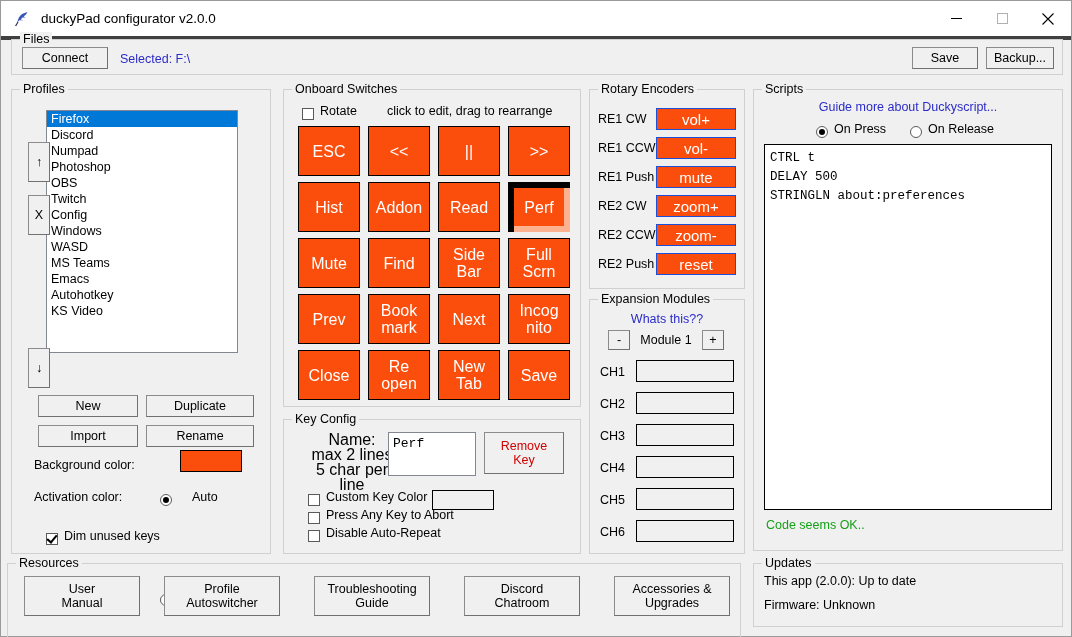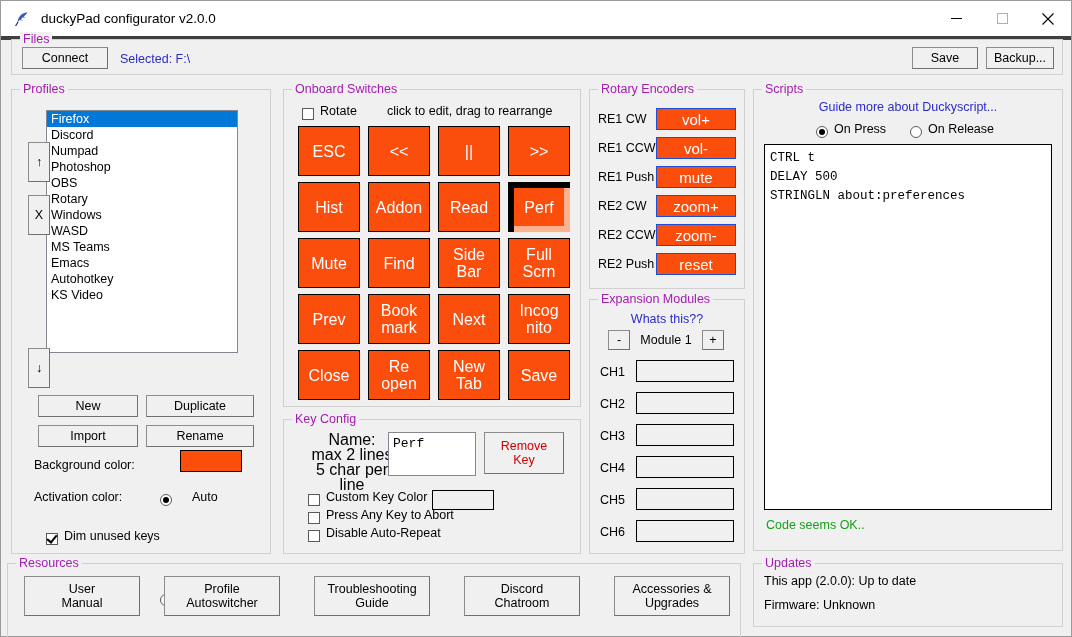--- a/index.html
+++ b/index.html
@@ -19,21 +19,21 @@
     display:flex;align-items:center;
   }
   .title-icon{width:26px;height:26px;margin-left:8px;display:flex;align-items:center;justify-content:center;}
   .title-text{margin-left:6px;font-size:13.5px;color:#000;}
   .win-btns{margin-left:auto;display:flex;height:35px;}
   .win-btn{width:46px;height:35px;display:flex;align-items:center;justify-content:center;}
   
   .group{position:absolute;border:1px solid #d0d0d0;box-sizing:border-box;}
   .group>.legend{
     position:absolute;top:-8px;left:8px;background:#f0f0f0;
-    padding:0 3px;font-size:12.5px;color:#a21caf;line-height:14px;
+    padding:0 3px;font-size:12.5px;color:#000000;line-height:14px;
   }
   
   .btn{
     background:#f0f0f0;border:1px solid #8c8c8c;border-bottom-color:#707070;
     border-right-color:#707070;box-sizing:border-box;
     font-family:"Liberation Sans", sans-serif;font-size:12.5px;color:#000;
     display:flex;align-items:center;justify-content:center;text-align:center;
     line-height:14px;cursor:default;
   }
   
@@ -187,21 +187,22 @@
   </div>
 
   <div class="group" id="profiles-group">
     <div class="legend">Profiles</div>
     <div id="profile-list">
         <div class="profile-item sel">Firefox</div>
         <div class="profile-item">Discord</div>
         <div class="profile-item">Numpad</div>
         <div class="profile-item">Photoshop</div>
         <div class="profile-item">OBS</div>
-        <div class="profile-item">Rotary</div>
+        <div class="profile-item">Twitch</div>
+        <div class="profile-item">Config</div>
         <div class="profile-item">Windows</div>
         <div class="profile-item">WASD</div>
         <div class="profile-item">MS Teams</div>
         <div class="profile-item">Emacs</div>
         <div class="profile-item">Autohotkey</div>
         <div class="profile-item">KS Video</div>
       </div>
     <div class="btn arrow-btn" id="arr-up">↑</div>
     <div class="btn arrow-btn" id="arr-del">X</div>
     <div class="btn arrow-btn" id="arr-down">↓</div>

